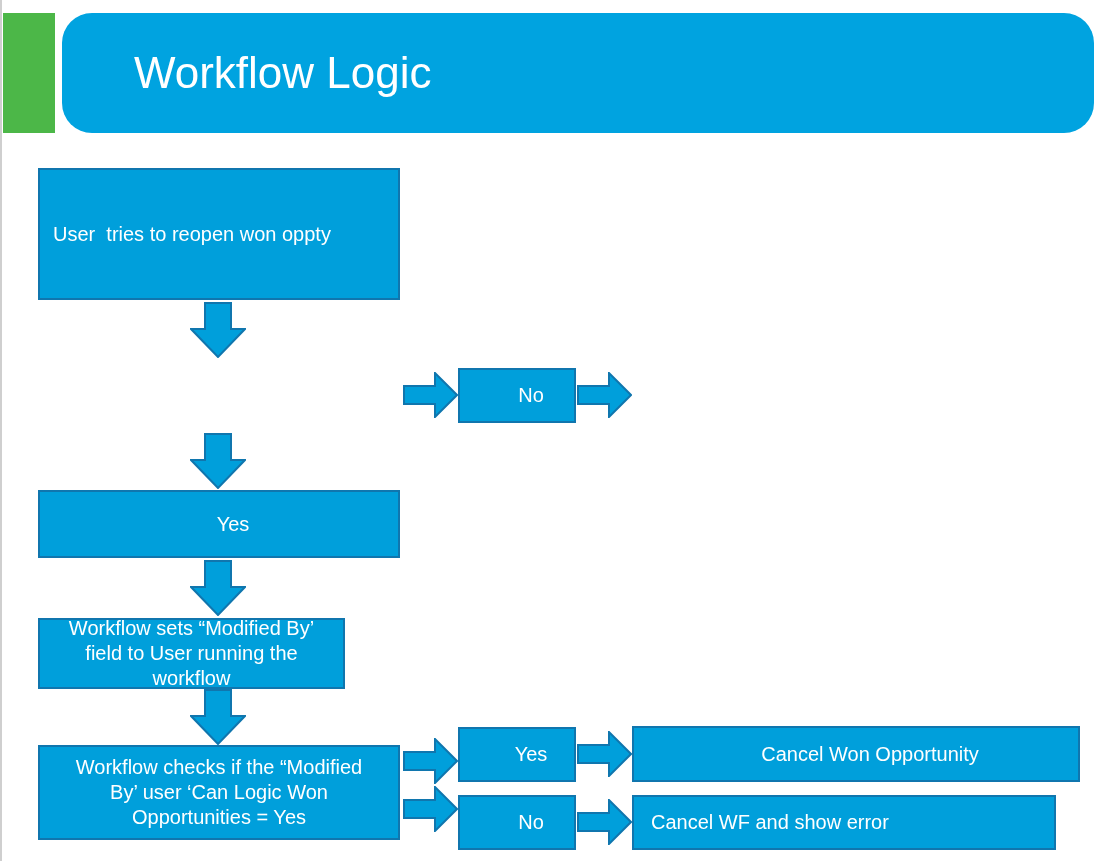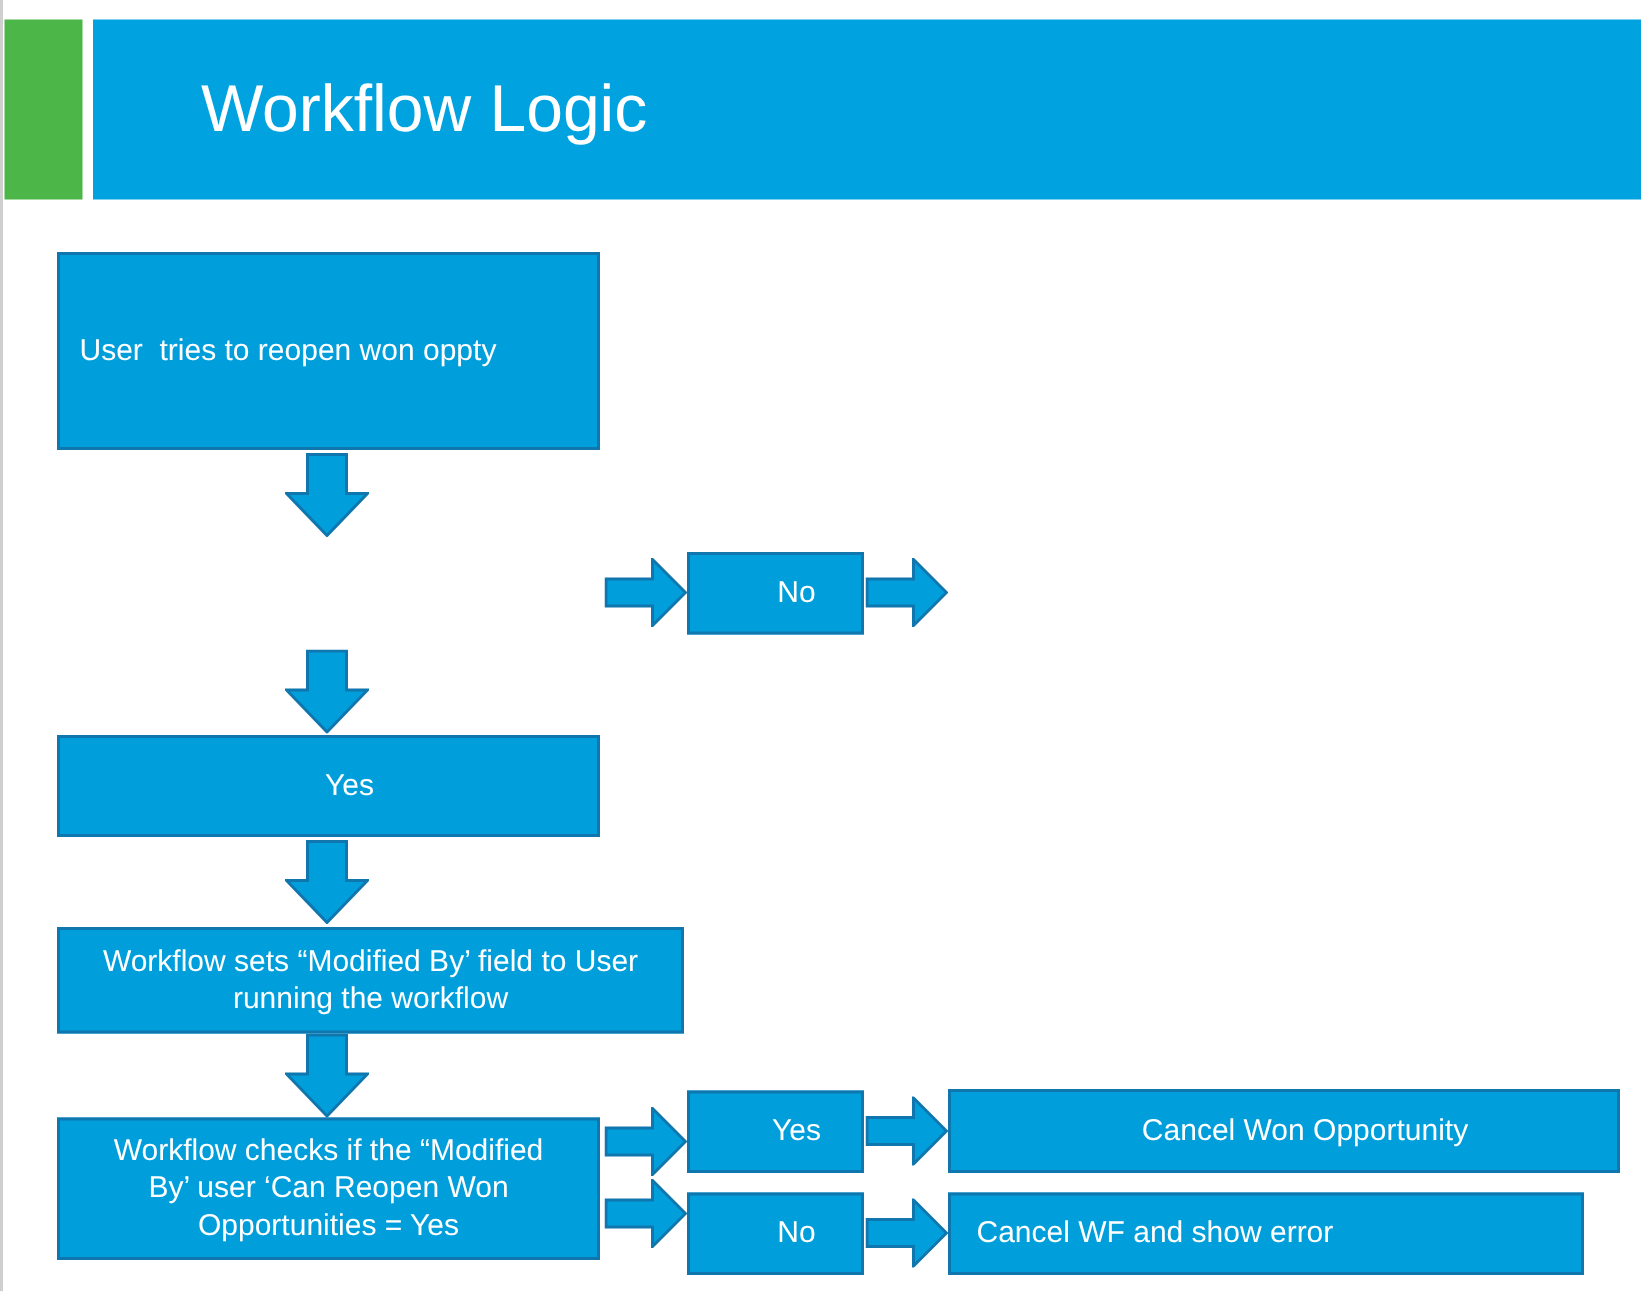--- a/index.html
+++ b/index.html
@@ -25,20 +25,21 @@
     position: absolute; left: 0; top: 0; width: 2px; height: 861px;
     background: var(--edge-line);
   }
   #green-bar {
     position: absolute; left: 3px; top: 13px; width: 52px; height: 120px;
     background: var(--accent-green);
   }
   #header {
     position: absolute; left: 62px; top: 13px; width: 1032px; height: 120px;
     background: var(--header-blue);
+    border-radius: 30px;
   }
   #header .title {
     display: block;
     line-height: 120px;
     padding-left: 72px;
     font-size: 44px;
     color: var(--text-white);
     white-space: nowrap;
   }
   .node {
@@ -54,21 +55,21 @@
   }
   .node .node-label { white-space: pre-wrap; }
   .node.center { justify-content: center; text-align: center; }
   .node.left { justify-content: flex-start; text-align: left; }
 
   .n-start        { left: 38px;  top: 168px; width: 362px; height: 132px; padding-left: 13px; padding-right: 4px; }
   .n-check-status { left: 38px;  top: 360px; width: 362px; height: 70px;  padding: 0 20px; }
   .n-no1          { left: 458px; top: 368px; width: 118px; height: 55px; }
   .n-cancel-wf    { left: 632px; top: 368px; width: 448px; height: 55px;  padding-left: 17px; }
   .n-yes1         { left: 38px;  top: 490px; width: 362px; height: 68px; }
-  .n-sets         { left: 38px;  top: 618px; width: 418px; height: 71px;  padding: 14px 18px; }
+  .n-sets         { left: 38px;  top: 618px; width: 307px; height: 71px;  padding: 14px 18px; }
   .n-check-perm   { left: 38px;  top: 745px; width: 362px; height: 95px;  padding: 0 20px; }
   .n-yes2         { left: 458px; top: 727px; width: 118px; height: 55px; }
   .n-reopen       { left: 632px; top: 726px; width: 448px; height: 56px; }
   .n-no2          { left: 458px; top: 795px; width: 118px; height: 55px; }
   .n-cancel-err   { left: 632px; top: 795px; width: 424px; height: 55px;  padding-left: 17px; }
 
   .arrow { position: absolute; }
   .arrow polygon {
     fill: var(--shape-fill);
     stroke: var(--shape-stroke);
@@ -110,21 +111,21 @@
 
   <div class="node center n-yes1">
     <span class="node-label">Yes</span>
   </div>
 
   <div class="node center n-sets">
     <span class="node-label">Workflow sets “Modified By’ field to User running the workflow</span>
   </div>
 
   <div class="node center n-check-perm">
-    <span class="node-label">Workflow checks if the “Modified By’ user ‘Can Reopen Won Opportunities = Yes</span>
+    <span class="node-label">Workflow checks if the “Modified By’ user ‘Can Logic Won Opportunities = Yes</span>
   </div>
 
   <div class="node center n-yes2">
     <span class="node-label">Yes</span>
   </div>
 
   <div class="node center n-reopen">
     <span class="node-label">Cancel Won Opportunity</span>
   </div>
 

